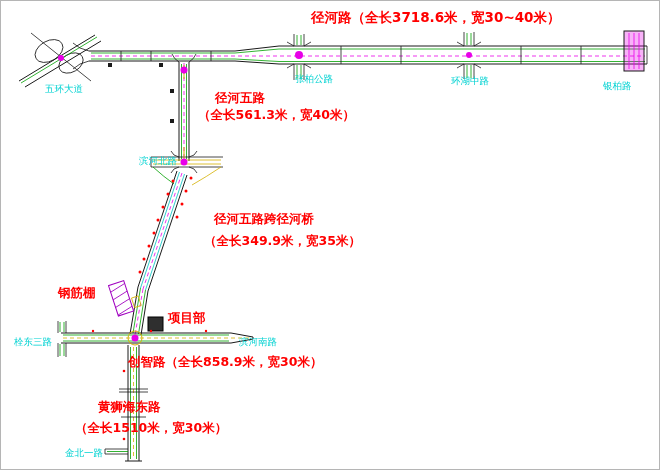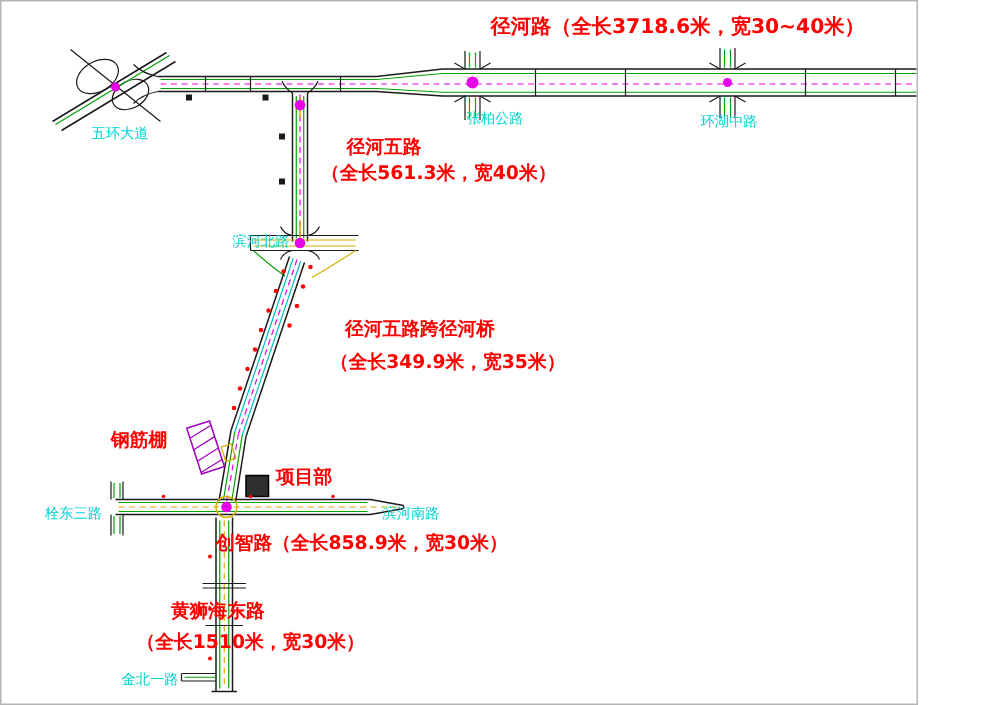--- a/index.html
+++ b/index.html
@@ -1,16 +1,16 @@
 <!DOCTYPE html>
 <html style="--red_label: #ff0000; --cyan_label: #00d2d2; --road_black: #1a1a1a; --road_green: #00a000; --road_magenta: #e800e8; --road_cyan: #00c0c0; --road_yellow: #d4b000; --shed_purple: #a000c0; --block_dark: #2f2f2f;"><head>
 <meta charset="utf-8">
 <style>
   html,body{margin:0;padding:0;background:#fff;}
-  .canvas{position:relative;width:612px;height:470px;background:#fff;border:1px solid #b5b5b5;box-sizing:border-box;overflow:hidden;padding-left:16px;}
+  .canvas{position:relative;width:660px;height:470px;background:#fff;border:1px solid #b5b5b5;box-sizing:border-box;overflow:hidden;}
   svg{display:block;}
   
   .rk{stroke:var(--road_black);stroke-width:1;fill:none;}
   .rg{stroke:var(--road_green);stroke-width:1;fill:none;}
   .rm{stroke:var(--road_magenta);stroke-width:1;fill:none;}
   .rc{stroke:var(--road_cyan);stroke-width:1;fill:none;}
   .ry{stroke:var(--road_yellow);stroke-width:1;fill:none;}
   .shed{stroke:var(--shed_purple);stroke-width:1;fill:none;}
   .thin{stroke-width:0.8;}
   .dash{stroke-dasharray:4 3;}

